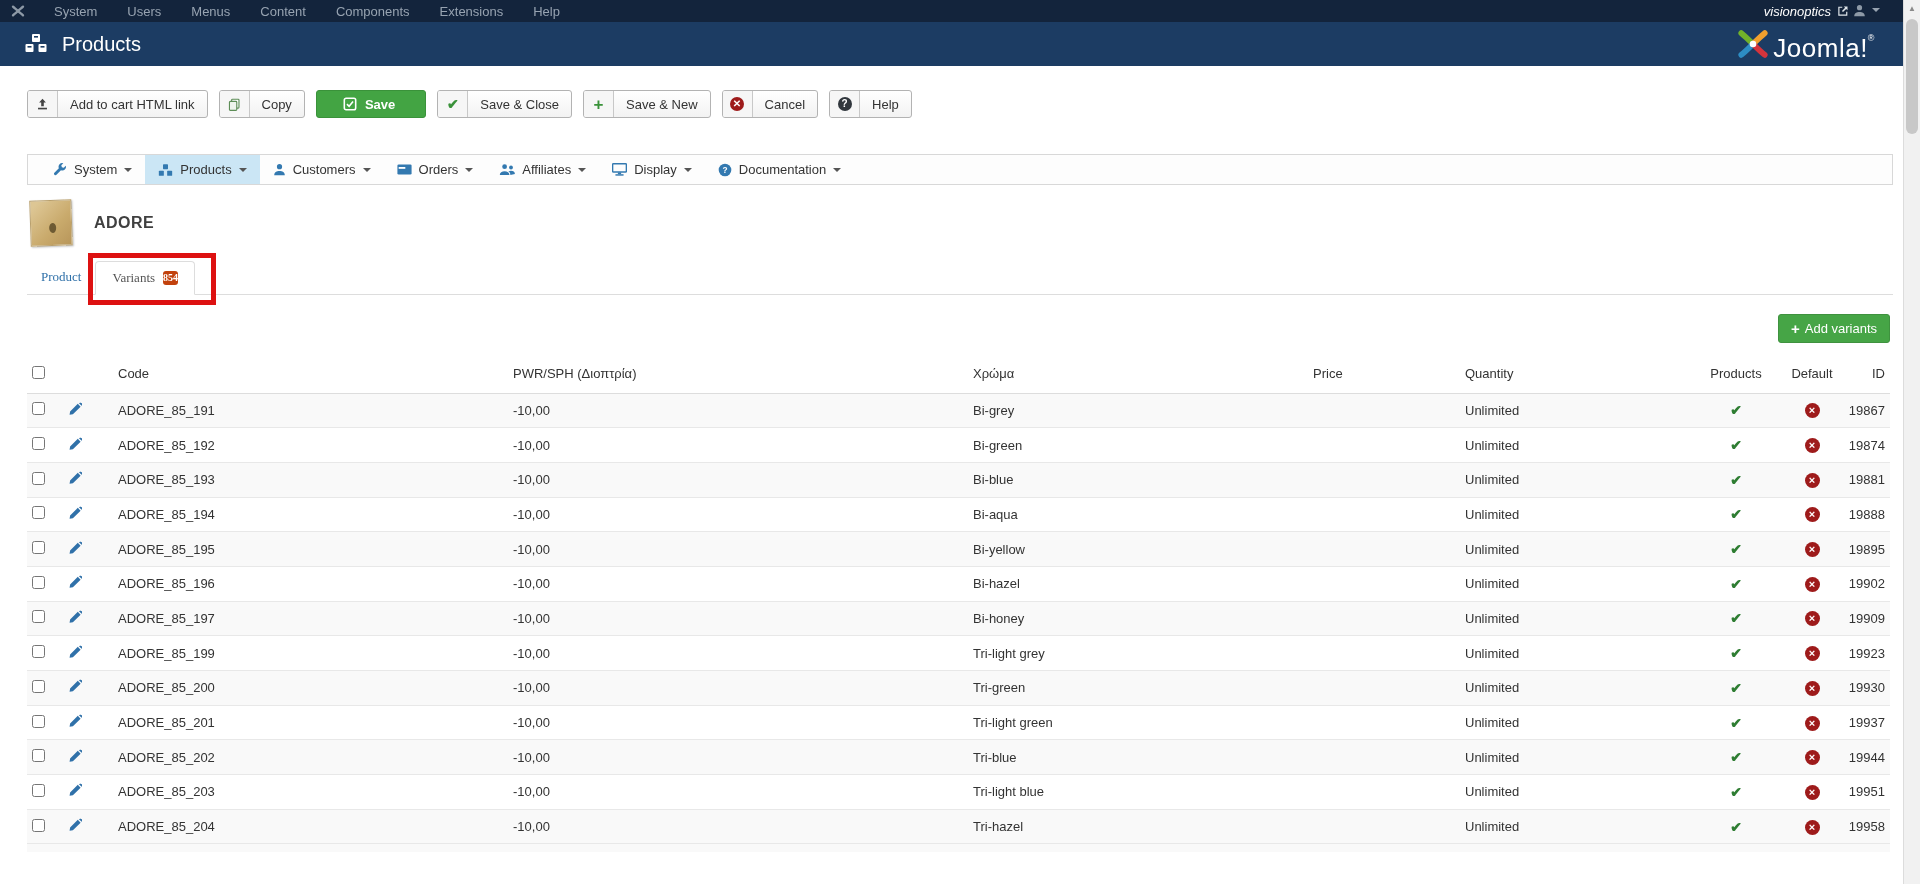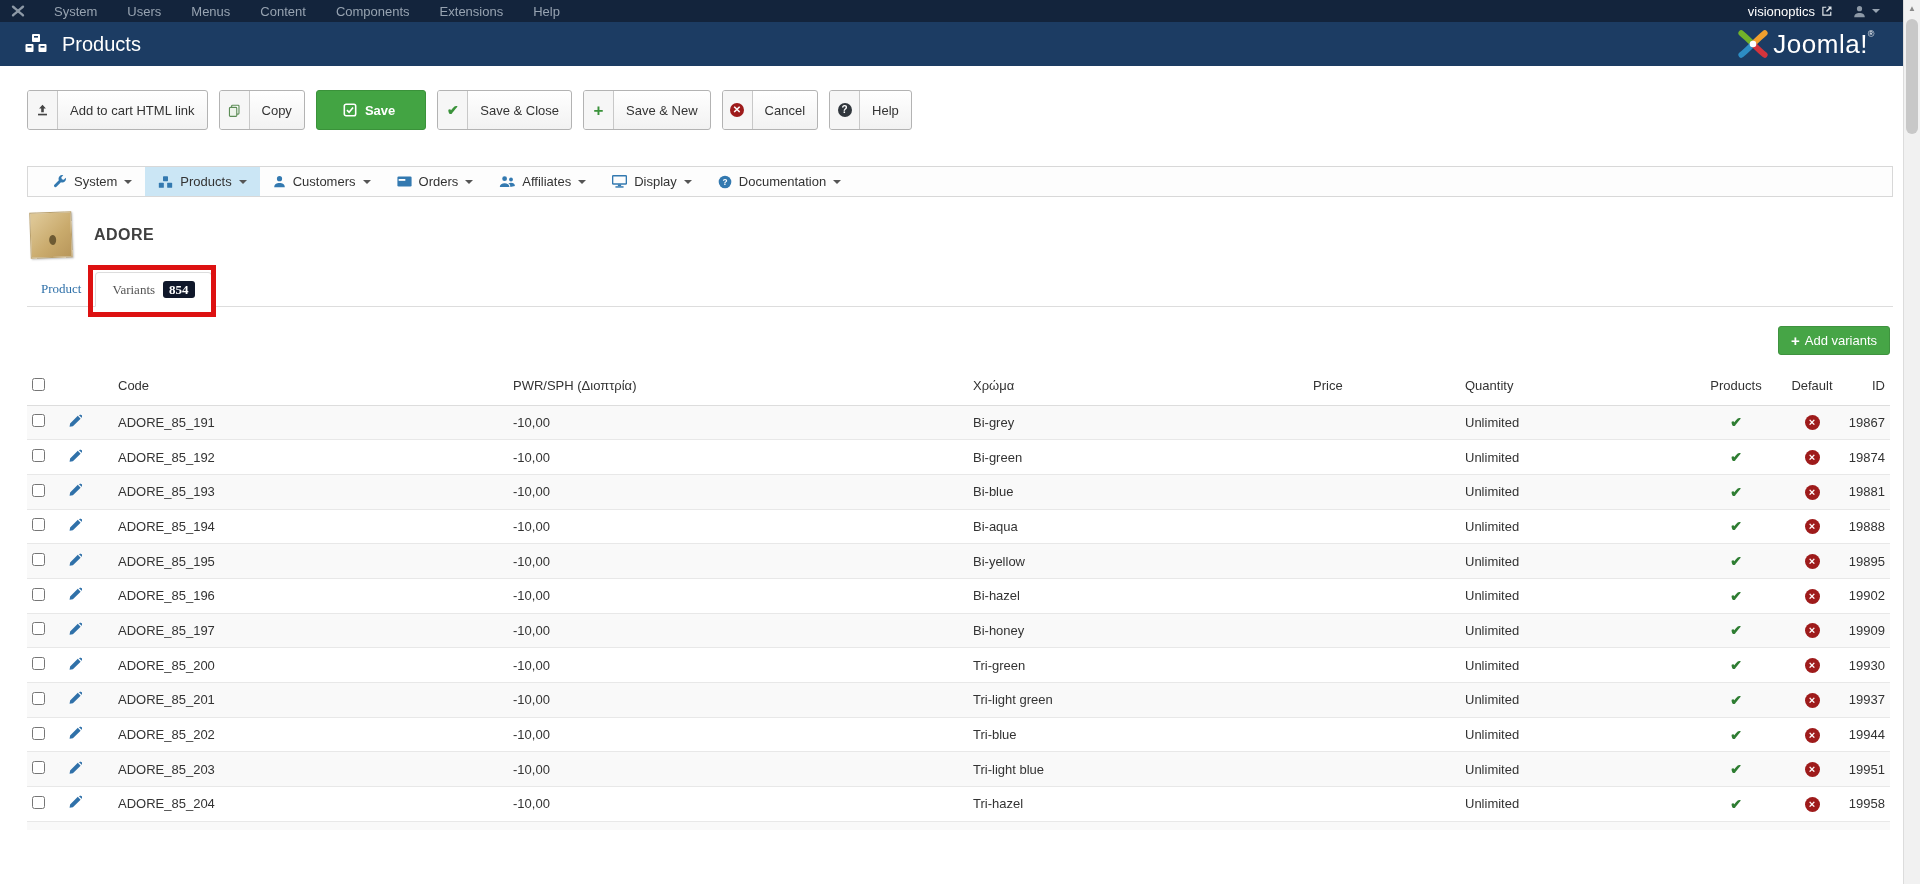--- a/index.html
+++ b/index.html
@@ -4,35 +4,35 @@
 <style>
   * { box-sizing: border-box; margin: 0; padding: 0; }
   html,body { width:1920px; height:884px; overflow:hidden; }
   body { font-family:"Liberation Sans", sans-serif; background:#fff; color:#333; position:relative; }
 
   
   .topbar { height:22px; background:#13243c; display:flex; align-items:center; padding:0 40px 0 10px; font-size:13px; }
   .topbar .jicon { width:18px; height:16px; margin-right:26px; display:inline-flex; align-items:center; }
   .topbar .menu { display:flex; gap:30px; }
   .topbar .menu span { color:#97a3b1; cursor:pointer; }
-  .topbar .right { margin-left:auto; display:flex; align-items:center; gap:20px; }
+  .topbar .right { margin-left:auto; display:flex; align-items:flex-start; gap:4px;font-style:italic; }
   .topbar .site { color:#ffffff; display:inline-flex; align-items:center; gap:6px; }
   .topbar .usr { display:inline-flex; align-items:center; gap:6px; }
   .caret { display:inline-block; width:0; height:0; border-left:4px solid transparent; border-right:4px solid transparent; border-top:4px solid #97a3b1; }
 
   
   .appbar { height:44px; background:#1c3c63; display:flex; align-items:center; padding:0 45px 0 24px; }
   .appbar .title { color:#fff; font-size:20px; margin-left:14px; font-weight:400; }
-  .appbar .logo { margin-left:auto; display:flex; align-items:center; }
+  .appbar .logo { margin-left:auto; display:flex; align-items:flex-end; }
   .appbar .logo .jtxt { color:#fff; font-size:26px; font-weight:400; letter-spacing:0.5px; }
   .appbar .logo sup { color:#fff; font-size:9px; vertical-align:top; }
 
   
   .toolbar { margin:24px 0 0 27px; display:flex; gap:11px; align-items:center; }
-  .btn { display:inline-flex; align-items:stretch; height:40px; border:1px solid #b3b3b3; border-radius:3px; background:linear-gradient(#ffffff,#f2f2f2); font-size:13px; color:#333; cursor:pointer; overflow:hidden; }
+  .btn { display:inline-flex; align-items:stretch; height:28px; border:1px solid #b3b3b3; border-radius:3px; background:linear-gradient(#ffffff,#f2f2f2); font-size:13px; color:#333; cursor:pointer; overflow:hidden; }
   .btn .ico { display:flex; align-items:center; justify-content:center; width:30px; border-right:1px solid #c8c8c8; background:#f6f6f6; }
   .btn .lbl { display:flex; align-items:center; padding:0 12px; }
   .btn.success { background:#43a443; border-color:#3a923a; color:#fff; }
   .btn.success .ico { border-right:none; background:transparent; width:auto; padding-left:26px; }
   .btn.success .lbl { padding:0 30px 0 8px; font-weight:bold; }
   .circ { display:inline-block; width:14px; height:14px; border-radius:50%; color:#fff; font-size:10px; font-weight:bold; text-align:center; line-height:14px; }
   .circ.red { background:#9e1b1b; }
   .circ.dark { background:#31373d; }
   .chk-green { color:#3a923a; font-size:14px; font-weight:bold; }
   .plus-green { color:#3a923a; font-size:17px; font-weight:bold; line-height:1; }
@@ -48,21 +48,21 @@
   .prodhead { margin:14px 0 0 30px; display:flex; align-items:center; gap:22px; height:48px; }
   .thumb { width:42px; height:46px; background:linear-gradient(135deg,#ddc694 10%,#c9aa6c 60%,#b8965a); border:1px solid #b9a06d; transform:rotate(-2deg); box-shadow:1px 1px 2px rgba(0,0,0,0.25); position:relative; }
   .thumb:after { content:""; position:absolute; left:18px; top:22px; width:7px; height:10px; background:#6d5a33; border-radius:50%; }
   .prodname { font-size:16px; font-weight:bold; color:#404040; letter-spacing:0.5px; }
 
   
   .tabswrap { margin:12px 27px 17px 27px; position:relative;font-family:Liberation Serif, serif; }
   .tabs { display:flex; align-items:flex-end; border-bottom:1px solid #ddd; height:36px; }
   .tab-link { color:#3071a9; font-size:13px; padding:9px 14px; cursor:pointer; }
   .tab-active { background:#fff; border:1px solid #ddd; border-bottom:1px solid #fff; border-radius:4px 4px 0 0; margin-bottom:-1px; padding:8px 16px; display:flex; align-items:center; gap:8px; font-size:13px; color:#555; cursor:pointer; }
-  .badge { background:#0f172a; color:#fff; font-size:13px; font-weight:bold; border-radius:3px; padding:2px 6px; line-height:1; }
+  .badge { background:#c2410c; color:#fff; font-size:10px; font-weight:bold; border-radius:3px; padding:2px 0; line-height:1; }
   .annotation { position:absolute; left:61px; top:-6px; width:128px; height:52px; border:5px solid #dd1111; pointer-events:none; z-index:5; }
 
   
   .actionsrow { margin:19px 30px 0 27px; display:flex; justify-content:flex-end; }
   .btn-add { background:#46a546; border:1px solid #3f923f; border-radius:3px; color:#fff; font-size:13px; padding:6px 12px; display:inline-flex; align-items:center; gap:5px; cursor:pointer; }
   .btn-add .plus { font-weight:bold; font-size:15px; line-height:1; }
 
   
   .tablewrap { margin:12px 30px 0 27px; }
   table { width:100%; border-collapse:collapse; table-layout:fixed; font-size:13px; }
@@ -440,20 +440,36 @@
     <td class="c-pwr">-10,00</td>
     <td class="c-color">Bi-honey</td>
     <td class="c-price"></td>
     <td class="c-qty">Unlimited</td>
     <td class="c-pub center"><span class="check">✔</span></td>
     <td class="c-def center"><span class="cross">×</span></td>
     <td class="c-id right">19909</td>
   </tr>
 
 
+  <tr>
+    <td><input type="checkbox" style=""></td>
+    <td><span class="pencil">
+      <svg width="14" height="14" viewBox="0 0 16 16">
+                <path fill="#3071a9" d="M11.2 1.6l3.2 3.2-8.8 8.8-3.8.6.6-3.8zM12.3.5l3.2 3.2 .9-.9a1.1 1.1 0 0 0 0-1.6L14.8.5a1.1 1.1 0 0 0-1.6 0z" transform="translate(0,0.5)"></path>
+              </svg>
+    </span></td>
+    <td class="c-code">ADORE_85_199</td>
+    <td class="c-pwr">-10,00</td>
+    <td class="c-color">Tri-light grey</td>
+    <td class="c-price"></td>
+    <td class="c-qty">Unlimited</td>
+    <td class="c-pub center"><span class="check">✔</span></td>
+    <td class="c-def center"><span class="cross">×</span></td>
+    <td class="c-id right">19923</td>
+  </tr>
 
   <tr>
     <td><input type="checkbox" style=""></td>
     <td><span class="pencil">
       <svg width="14" height="14" viewBox="0 0 16 16">
                 <path fill="#3071a9" d="M11.2 1.6l3.2 3.2-8.8 8.8-3.8.6.6-3.8zM12.3.5l3.2 3.2 .9-.9a1.1 1.1 0 0 0 0-1.6L14.8.5a1.1 1.1 0 0 0-1.6 0z" transform="translate(0,0.5)"></path>
               </svg>
     </span></td>
     <td class="c-code">ADORE_85_200</td>
     <td class="c-pwr">-10,00</td>

